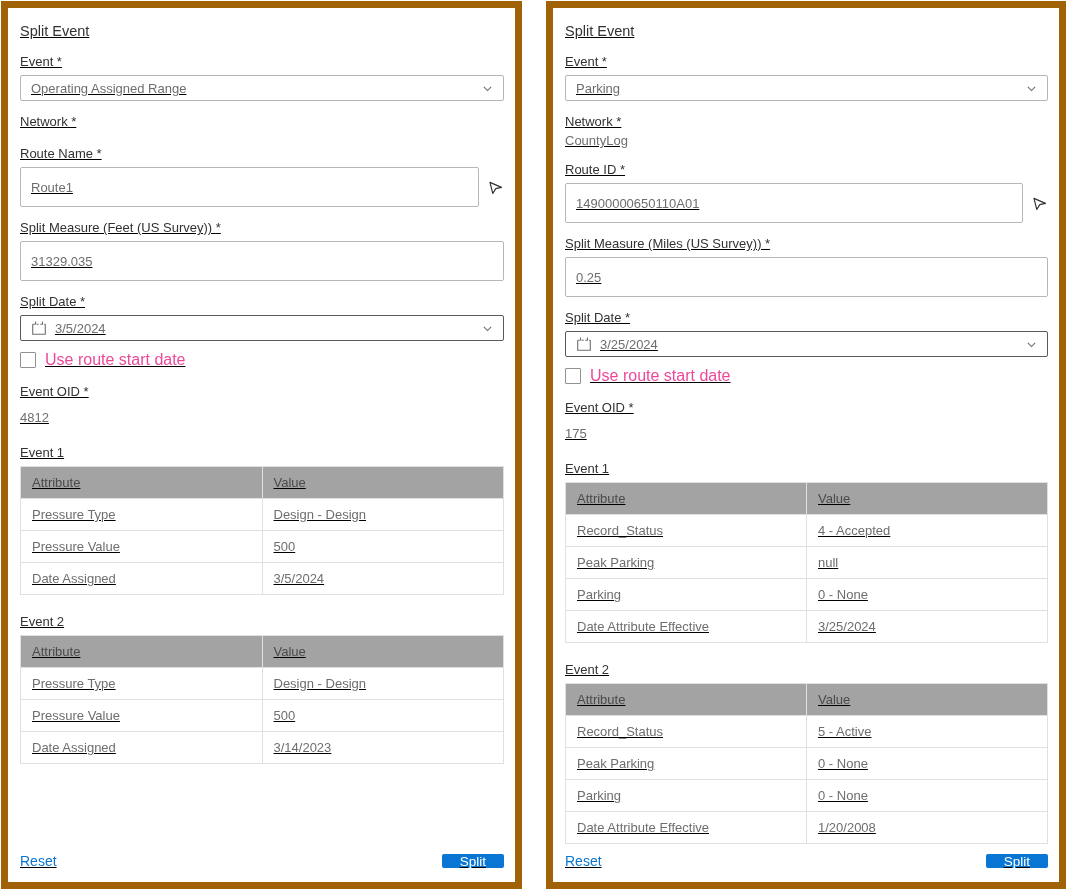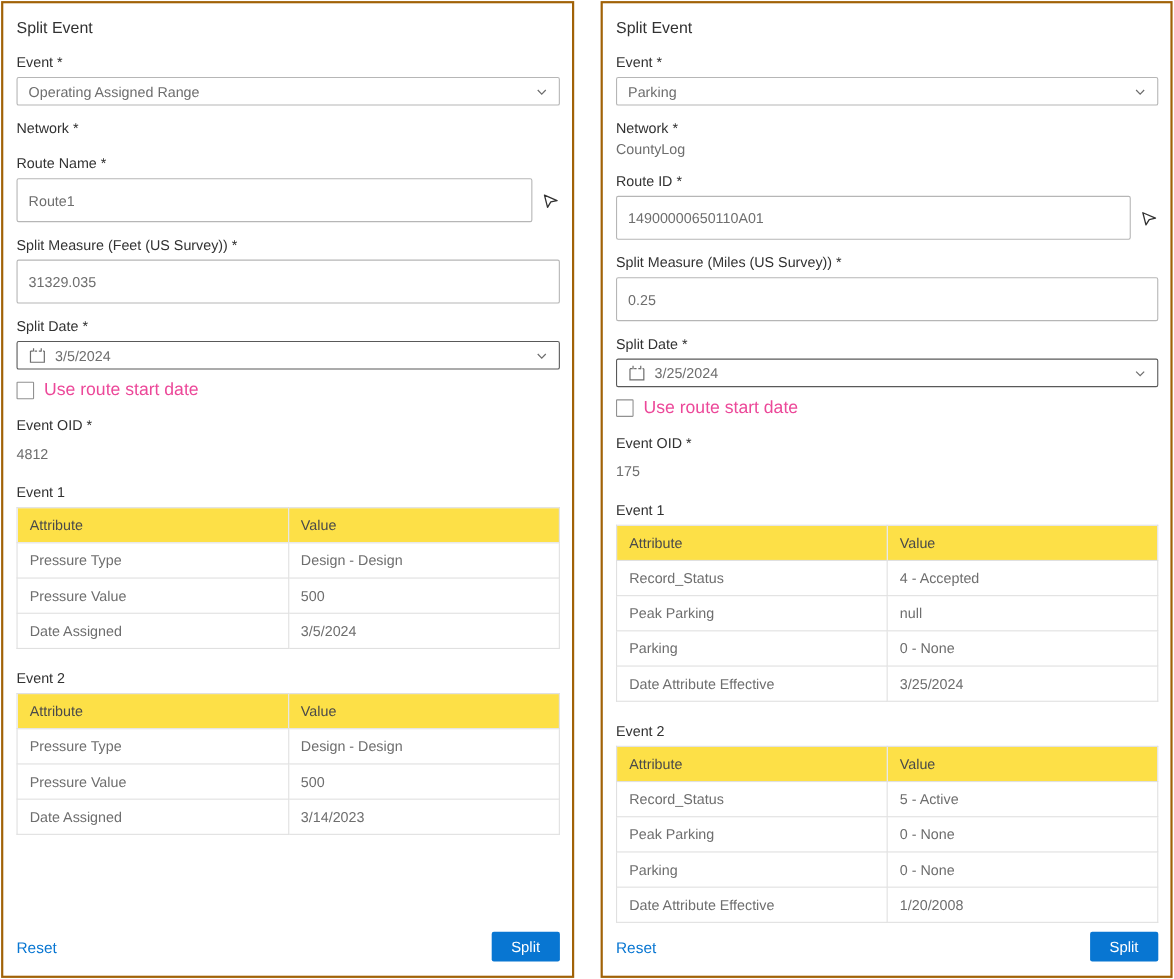--- a/index.html
+++ b/index.html
@@ -4,23 +4,23 @@
 <style>
   * { box-sizing: border-box; }
   html, body { margin:0; padding:0; }
   body {
     width:1067px; height:890px; background:#fff; position:relative;
     font-family:"Liberation Sans", sans-serif;
     -webkit-font-smoothing:antialiased;
   }
   .panel {
     position:absolute; top:1px; height:888px; width:521px;
-    border:2px solid #a16207; background:#fff;
+    border:7px solid #a16207; background:#fff;
     padding:12px 11px 13px 12px;
-    display:flex; flex-direction:column;
+    display:flex; flex-direction:column;text-decoration:underline;
   }
   #panel-left { left:1px; }
   #panel-right { left:546px; width:520px; }
 
   .panel-title { font-size:14.5px; color:#323232; margin:3px 0 2px; }
   .field-label { font-size:13px; color:#323232; margin:13px 0 6px; }
   .field-label.tight { margin-bottom:4px; }
   .static-value { font-size:13px; color:#6e6e6e; margin:0; line-height:16px; }
 
   .select-box, .date-box {
@@ -51,29 +51,29 @@
   .oid-label { margin-top:15px; }
   .oid-value { margin-top:5px; }
 
   .section-title { font-size:13px; color:#323232; margin:19px 0 0; }
   table.attr-table { width:100%; border-collapse:collapse; margin-top:6px; table-layout:fixed; }
   table.attr-table th, table.attr-table td {
     border:1px solid #e0e0e0; text-align:left; font-weight:400;
     font-size:13px; padding:8px 11px; width:50%;
     overflow:hidden; white-space:nowrap;
   }
-  table.attr-table th { background:#fde047; color:#4a4a4a; }
+  table.attr-table th { background:#a3a3a3; color:#4a4a4a; }
   table.attr-table td { color:#6e6e6e; }
 
   .footer { margin-top:auto; display:flex; align-items:center; justify-content:space-between; }
   .reset-link { color:var(--accent,#0876d2); font-size:14px; cursor:pointer; text-decoration:none; }
   .split-btn {
     background:var(--accent,#0876d2); color:#fff; border:none; border-radius:2px;
     font-size:13.5px; font-family:"Liberation Sans", sans-serif;
-    height:27px; padding:0 18px; cursor:pointer;
+    height:14px; padding:0 18px; cursor:pointer;
   }
   .icon { display:inline-flex; flex:0 0 auto; }
 </style>
 </head>
 <body>
 
 <div class="panel" id="panel-left">
   <div class="panel-title">Split Event</div>
 
   <div class="field-label">Event *</div>

